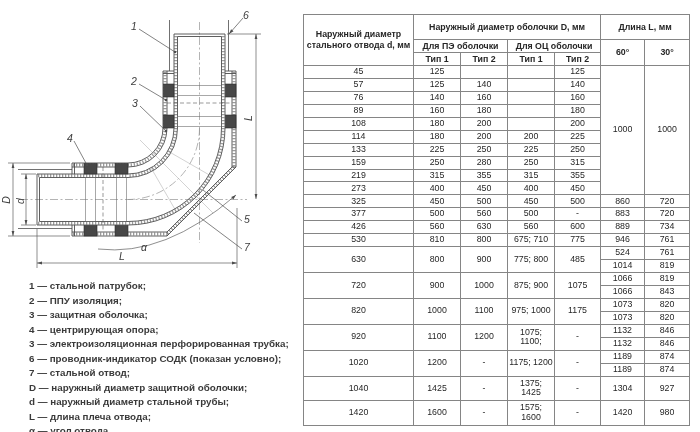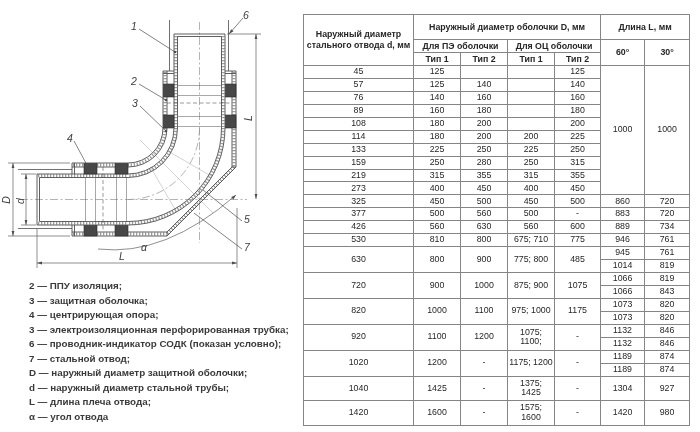--- a/index.html
+++ b/index.html
@@ -192,20 +192,21 @@
     <text class="lbl" transform="translate(10,200) rotate(-90)">D</text>
     <text class="lbl" transform="translate(24,201) rotate(-90)">d</text>
     <text class="lbl" transform="translate(252,118) rotate(-90)">L</text>
     <text class="lbl" x="122" y="260">L</text>
     <text class="lbl" x="144" y="251">α</text>
   </g>
 </svg>
 </div>
 
 <div class="legend">
+    <div>1 — стальной патрубок;</div>
     <div>2 — ППУ изоляция;</div>
     <div>3 — защитная оболочка;</div>
     <div>4 — центрирующая опора;</div>
     <div>3 — электроизоляционная перфорированная трубка;</div>
     <div>6 — проводник-индикатор СОДК (показан условно);</div>
     <div>7 — стальной отвод;</div>
     <div>D — наружный диаметр защитной оболочки;</div>
     <div>d — наружный диаметр стальной трубы;</div>
     <div>L — длина плеча отвода;</div>
     <div>α — угол отвода</div>
@@ -349,21 +350,21 @@
           <td>775</td>
           <td>946</td>
           <td>761</td>
         </tr>
         <tr>
           <td rowspan="2">630</td>
           <td rowspan="2">800</td>
           <td rowspan="2">900</td>
           <td rowspan="2">775; 800</td>
           <td rowspan="2">485</td>
-          <td>945</td>
+          <td>524</td>
           <td>761</td>
         </tr>
         <tr>
           <td>1014</td>
           <td>819</td>
         </tr>
         <tr>
           <td rowspan="2">720</td>
           <td rowspan="2">900</td>
           <td rowspan="2">1000</td>

